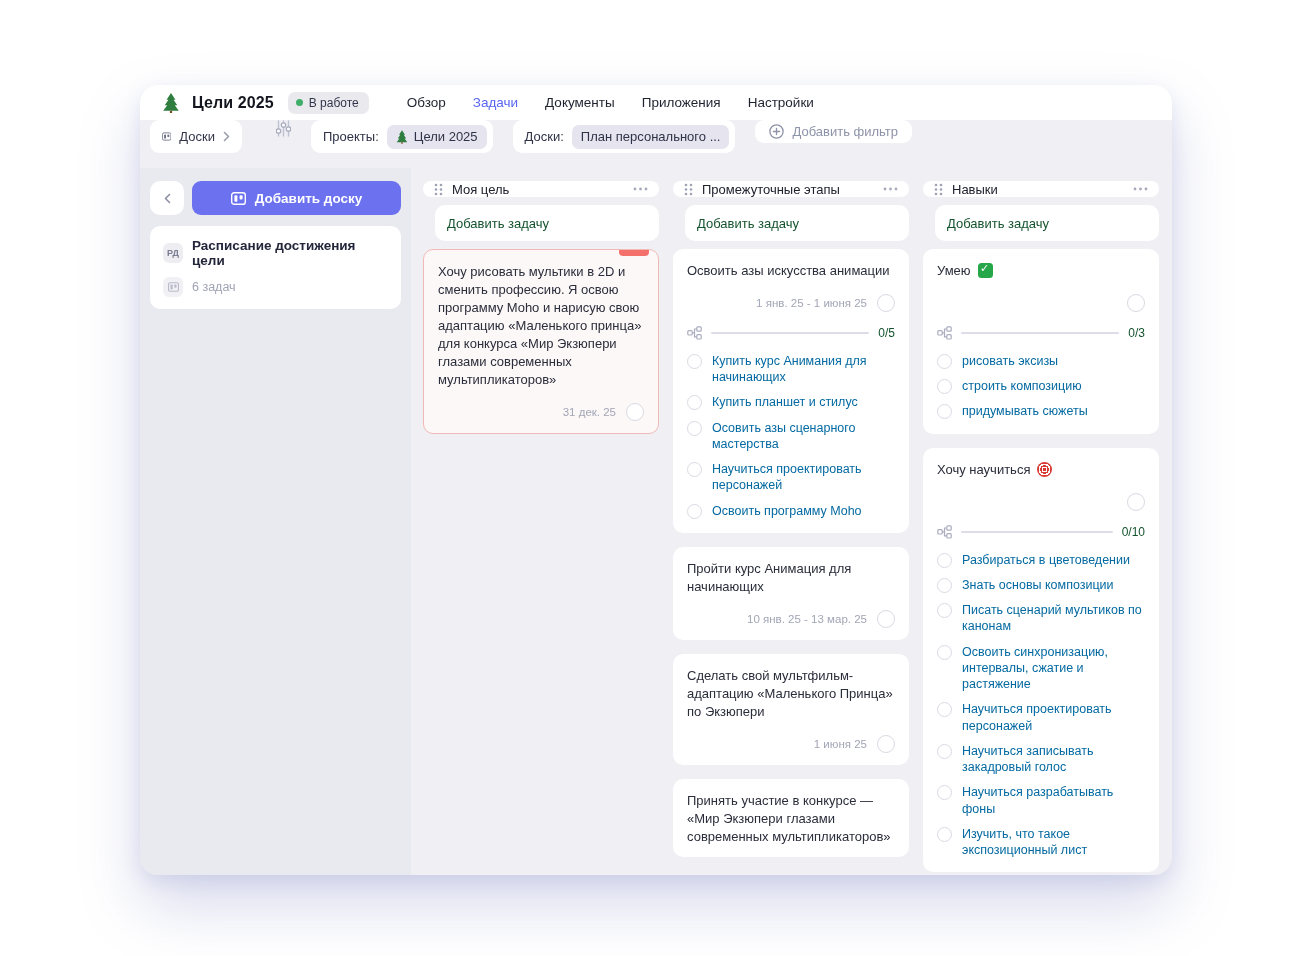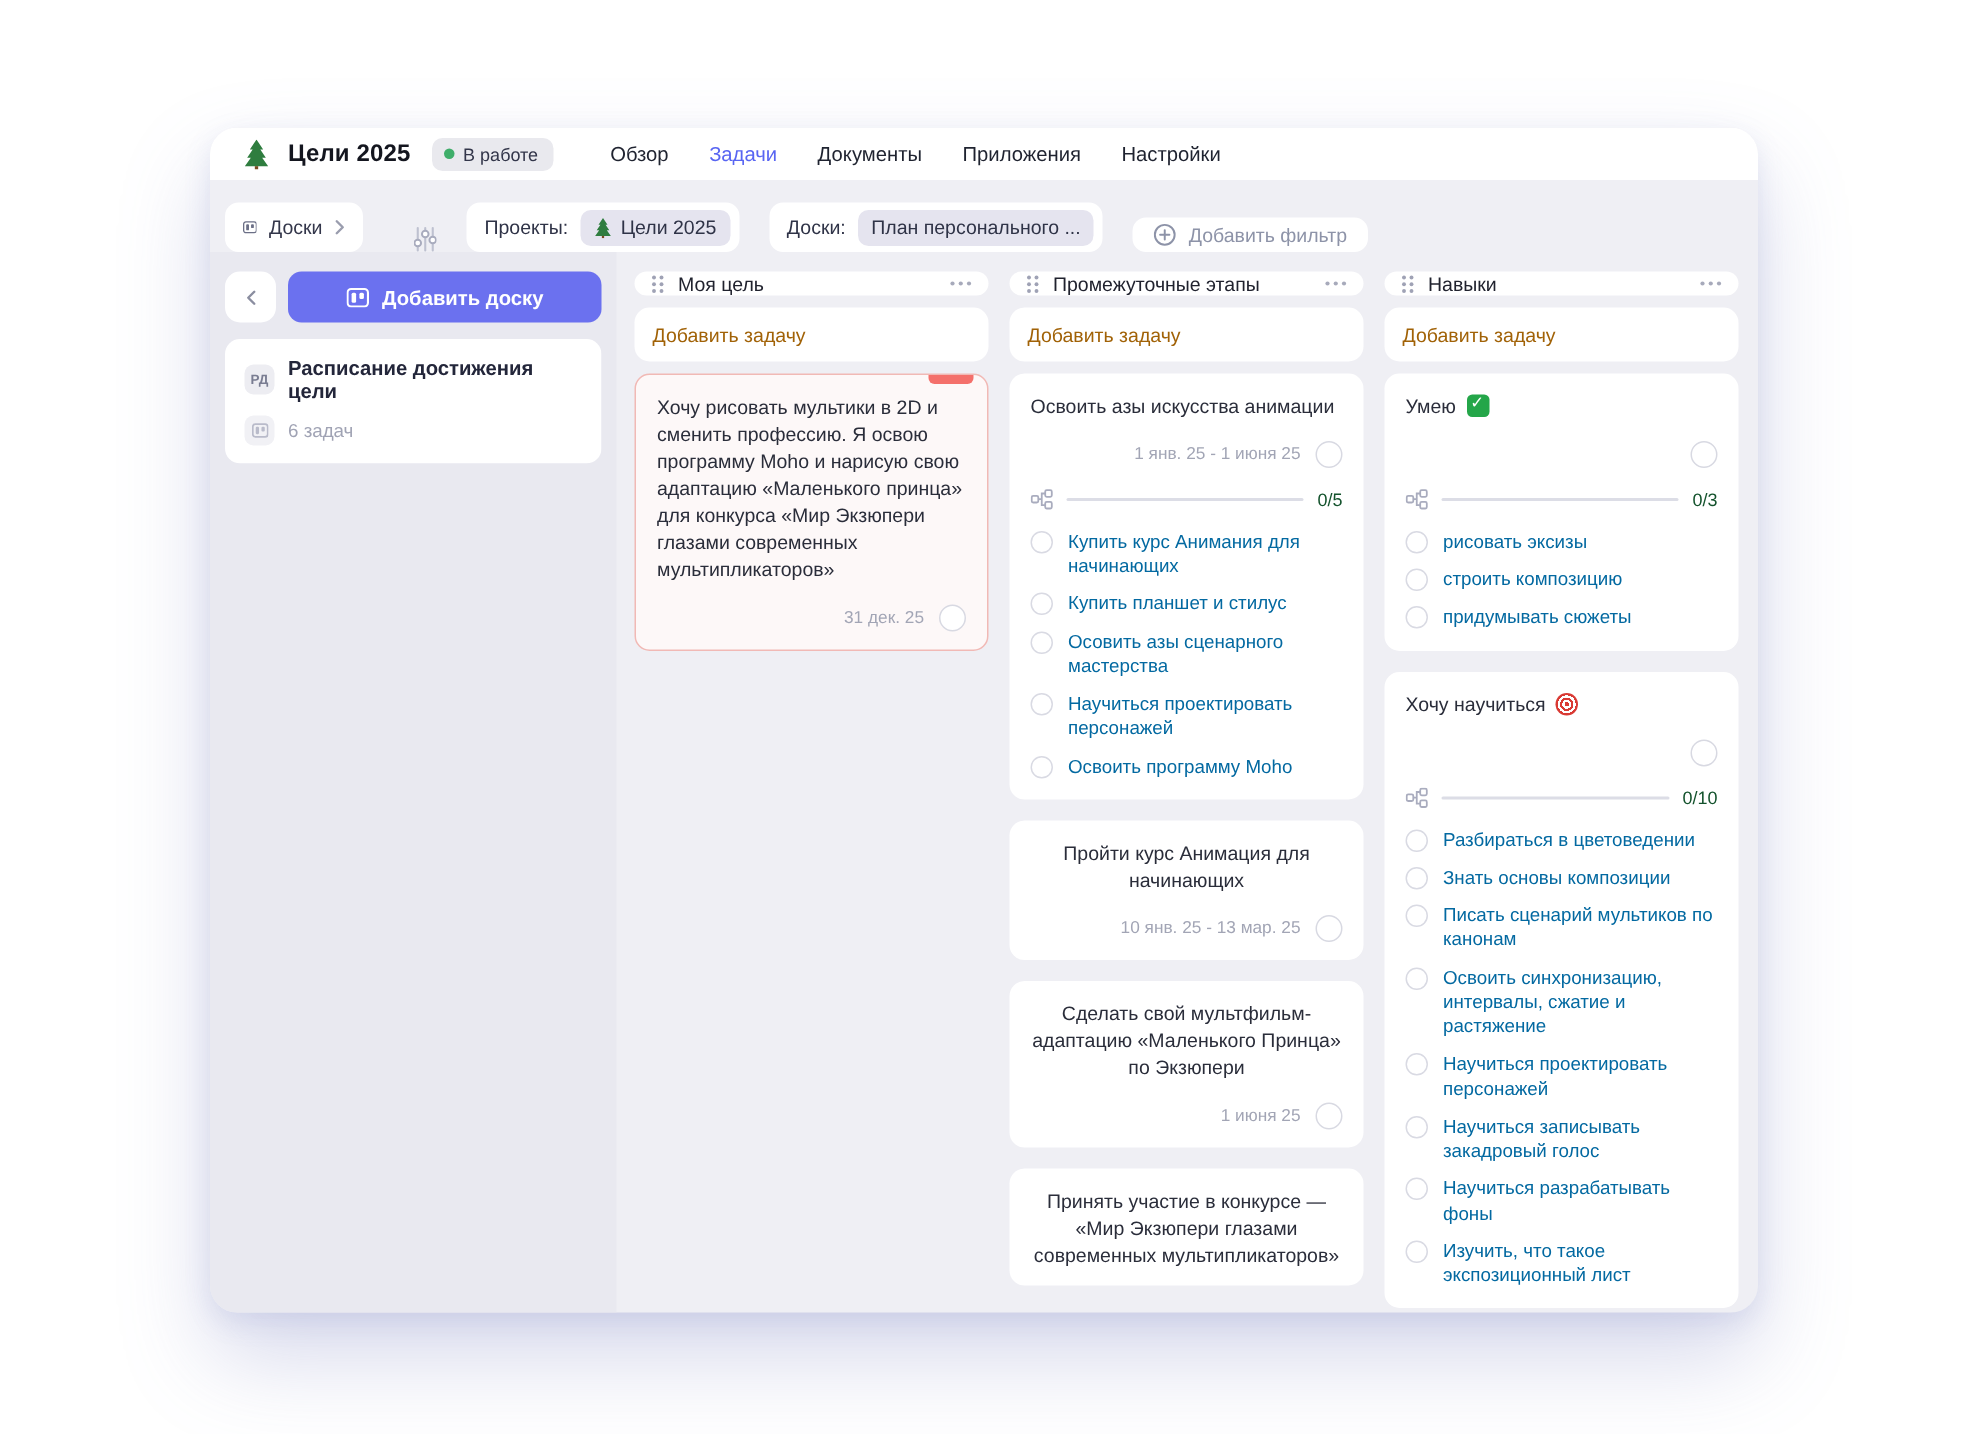--- a/index.html
+++ b/index.html
@@ -11,21 +11,21 @@
   .app-header{ height:35px; background:#fff; display:flex; align-items:center; padding:0 22px; }
   .logo{ width:20px; height:22px; display:flex; align-items:center; }
   .app-title{ font-size:16px; font-weight:700; color:#14161f; margin-left:10px; letter-spacing:.1px; }
   .status-badge{ margin-left:14px; background:#e9e9ee; border-radius:7px; padding:4px 10px 4px 8px;
                  display:flex; align-items:center; gap:6px; font-size:12px; color:#33364a; }
   .status-dot{ width:7px; height:7px; border-radius:50%; background:#3fae6a; }
   .tab-bar{ margin-left:38px; display:flex; gap:27px; }
   .tab{ font-size:13.5px; color:#1f2330; cursor:pointer; }
   .tab.active{ color:#5865f2; }
   
-  .filter-row{ height:48px; display:flex; align-items:flex-end; padding:0 10px; gap:20px; }
+  .filter-row{ height:48px; display:flex; align-items:flex-start; padding:0 10px; gap:20px; }
   .boards-btn{ background:#fff; border-radius:9px; height:33px; padding:0 12px; display:flex; align-items:center;
                gap:8px; font-size:13px; color:#33364a; width:92px; }
   .boards-btn .chev{ margin-left:auto; }
   .sliders{ margin-left:14px; display:flex; }
   .fpill{ background:#fff; border-radius:9px; height:33px; display:flex; align-items:center; padding:0 6px 0 12px; gap:8px; }
   .flabel{ font-size:13px; color:#2f3347; }
   .fchip{ background:#e5e4ef; border-radius:7px; height:24px; display:flex; align-items:center; gap:6px;
           padding:0 9px; font-size:13px; color:#2f3347; }
   .addfilter{ background:#fff; border-radius:9px; height:23px; display:flex; align-items:center; gap:8px;
               padding:0 14px; font-size:13px; color:#8d93a8; }
@@ -48,27 +48,27 @@
              justify-content:center; flex:none; }
   .bcard-count span{ font-size:12.5px; color:#a0a3b4; }
   
   .board{ flex:1; padding:13px 12px 0 12px; display:flex; gap:14px; overflow:hidden; }
   .column{ width:236px; flex:none; }
   .col-header{ background:#fff; border-radius:10px; height:16px; display:flex; align-items:center; gap:9px;
                padding:0 11px; }
   .col-title{ font-size:13px; font-weight:500; color:#20222e; }
   .col-header .more{ margin-left:auto; display:flex; }
   .add-task{ background:#fff; border-radius:10px; height:36px; display:flex; align-items:center; padding:0 12px;
-             font-size:13px; color:#a16207; margin-top:8px; }
+             font-size:13px; color:#14532d; margin-top:8px;margin-left:12px; }
   .cards{ display:flex; flex-direction:column; gap:14px; margin-top:8px; }
   .card{ background:#fff; border-radius:10px; padding:13px 14px 12px 14px; position:relative; }
   .card.goal{ background:#fdf8f8; border:1px solid #f1b9b5; overflow:hidden; }
   .notch{ position:absolute; top:0; right:9px; width:30px; height:6px; border-radius:0 0 4px 4px; }
   .card-text, .card-title{ font-size:13px; line-height:1.38; color:#2a2d3a; }
-  .title-row{ display:flex; align-items:center; gap:7px;text-align:center; }
+  .title-row{ display:flex; align-items:center; gap:7px; }
   .meta{ display:flex; align-items:center; justify-content:flex-end; gap:10px; margin-top:14px; }
   .date{ font-size:11.5px; color:#a2a5b5; }
   .circle{ width:18px; height:18px; border:1.5px solid #d8d9e2; border-radius:50%; flex:none; background:#fff; }
   .progress{ display:flex; align-items:center; gap:9px; margin-top:14px; }
   .pline{ flex:1; height:2px; background:#dcdde6; border-radius:2px; }
   .pcount{ font-size:12px; color:#14532d; }
   .checklist{ list-style:none; margin-top:13px; }
   .checklist li{ display:flex; align-items:flex-start; gap:10px; margin-bottom:9px; }
   .checklist li:last-child{ margin-bottom:2px; }
   .ccircle{ width:15px; height:15px; border:1.5px solid #d9dae3; border-radius:50%; flex:none; margin-top:1px; background:#fff; }

